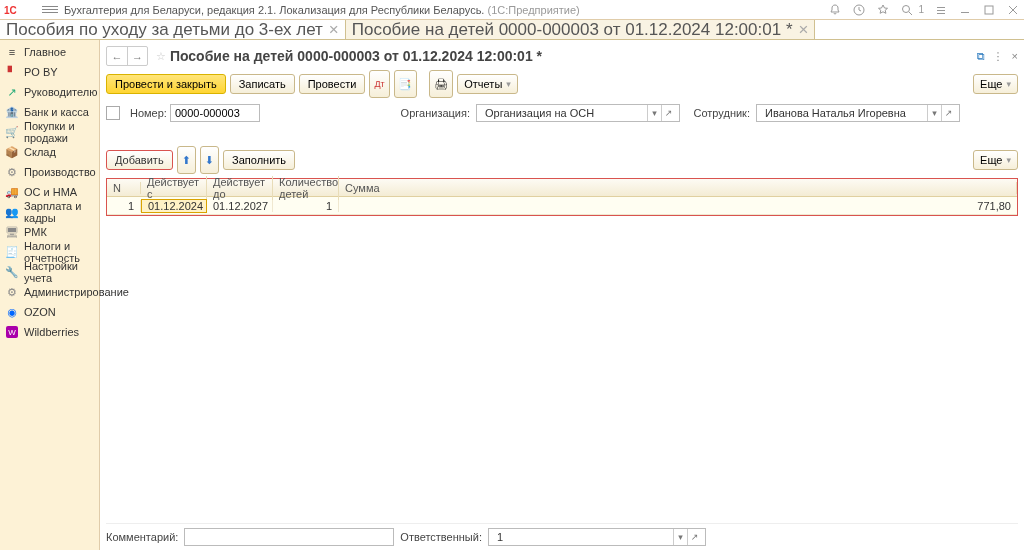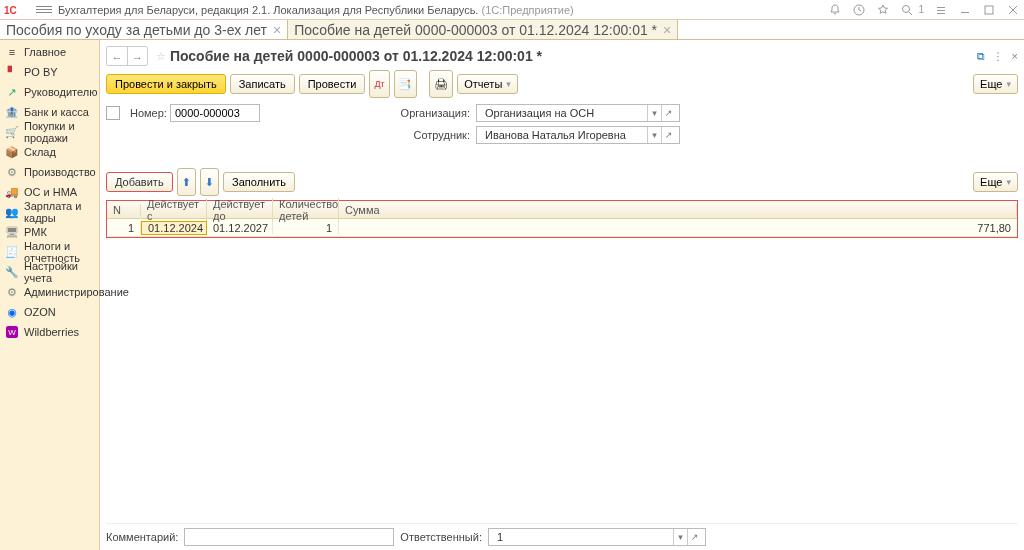--- a/index.html
+++ b/index.html
@@ -1,26 +1,26 @@
 <!DOCTYPE html>
 <html><head>
 <meta charset="utf-8">
 <style>
   * { box-sizing: border-box; margin: 0; padding: 0; }
   body { font-family: Arial, sans-serif; font-size: 11px; color: #333; background: #fff; overflow: hidden; width: 1024px; height: 550px; }
   .titlebar { height: 20px; background: #fff; border-bottom: 1px solid #e0ccaa; display: flex; align-items: center; padding: 0 4px; }
-  .titlebar .logo { width: 18px; height: 14px; display:inline-flex; align-items:center; justify-content:center; margin-right: 14px;}
+  .titlebar .logo { width: 18px; height: 14px; display:inline-flex; align-items:center; justify-content:center; margin-right: 20px;}
   .titlebar .burger { width: 16px; height: 20px; display: flex; flex-direction: column; justify-content: center; gap: 2px; margin-right: 6px; cursor: pointer; }
   .titlebar .burger span { height: 1px; background: #888; }
   .titlebar .title { font-size: 11px; color: #555; }
   .titlebar .title .gray { color: #999; }
   .titlebar .right { margin-left: auto; display: flex; align-items: center; gap: 10px; color: #888; }
   .titlebar .right .ico { width: 14px; height: 14px; display:inline-flex; align-items:center; justify-content:center; cursor:pointer;}
   .tabbar { height: 20px; background: #fff; border-bottom: 1px solid #d0c090; display: flex; align-items: stretch; }
-  .tab { border-right: 1px solid #d0c090; padding: 0 6px; display: flex; align-items: center; font-size: 14px; color: #555; background: #fefefe; cursor:pointer; position:relative;}
+  .tab { border-right: 1px solid #d0c090; padding: 0 6px; display: flex; align-items: flex-start; font-size: 17px; color: #555; background: #fefefe; cursor:pointer; position:relative;}
   .tab.active { background: #f9f3e3; }
   .tab .close { margin-left: 6px; color: #aaa; cursor:pointer; }
   .body { display: flex; height: calc(550px - 40px); }
   .sidebar { width: 100px; background: #fdf2d6; border-right: 1px solid #e0ccaa; padding-top: 2px; }
   .side-item { display: flex; align-items: center; height: 20px; padding: 0 6px; font-size: 11px; color: #333; cursor:pointer; gap:6px;}
   .side-ico { width: 12px; height: 12px; display:inline-flex; align-items:center; justify-content:center; flex-shrink:0;}
   .content { flex: 1; display: flex; flex-direction: column; padding: 4px 6px 4px 6px; }
   .page-header { display: flex; align-items: center; height: 24px; }
   .nav-box { display:flex; border:1px solid #ccc; border-radius:2px; margin-right:8px;}
   .nav-box .nbtn { width:20px; height:18px; display:flex; align-items:center; justify-content:center; cursor:pointer; color:#777;}
@@ -36,21 +36,21 @@
   .btn.more { padding:2px 6px;}
   .btn .chev { margin-left:4px; color:#999; font-size:9px;}
   .toolbar-right { margin-left:auto; display:flex; gap:4px;}
   .form-row { display: flex; align-items: center; margin-bottom: 4px; gap: 6px; }
   .form-lbl { font-size: 11px; color: #444; text-align: right; }
   .form-inp { border: 1px solid #bbb; height: 18px; padding: 0 4px; font-size: 11px; background:#fff;}
   .form-inp.combo { padding-right: 4px; display:flex; align-items:center;}
   .combo-txt { flex:1; padding: 0 4px;}
   .combo-btn { width:14px; height:16px; border-left:1px solid #ccc; text-align:center; font-size:9px; color:#777; cursor:pointer; display:flex; align-items:center; justify-content:center;}
   .two-col { display:flex; gap:20px;}
-  .col { display:flex; flex-direction:column;}
+  .col { display:flex; flex-direction:row;}
   .sub-toolbar { display:flex; align-items:center; gap:4px; margin: 20px 0 0 0;}
   .btn.add { border-color:#d9534f; color:#333;}
   .table-wrap { border:1px solid #d9534f; margin-top:4px; flex:0 0 auto; background:#fff;}
   .thead { display:flex; background:linear-gradient(#fdfbf4,#f4ecd4); border-bottom:1px solid #e0d0a0; height:18px; align-items:center; font-size:11px; color:#555;}
   .th { padding:0 6px; border-right:1px solid #e8dcb8;}
   .trow { display:flex; height:18px; align-items:center; background:#fffef2; border-bottom:1px solid #f0e8d0; font-size:11px;}
   .td { padding:0 6px; border-right:1px solid #f0e8d0;}
   .td.sel { background:#fff2c6; border:1px solid #d9a300;}
   .spacer { flex:1;}
   .footer { display:flex; align-items:center; gap:6px; padding:4px 0 0 0; border-top:1px solid #eee; margin-top:4px;}

